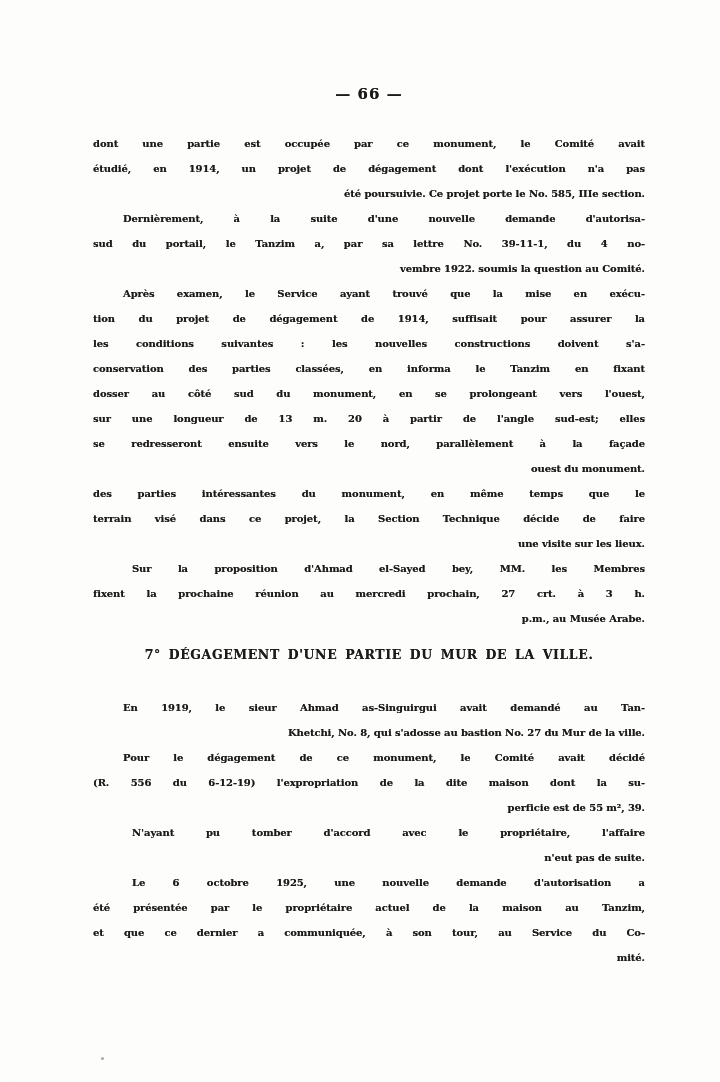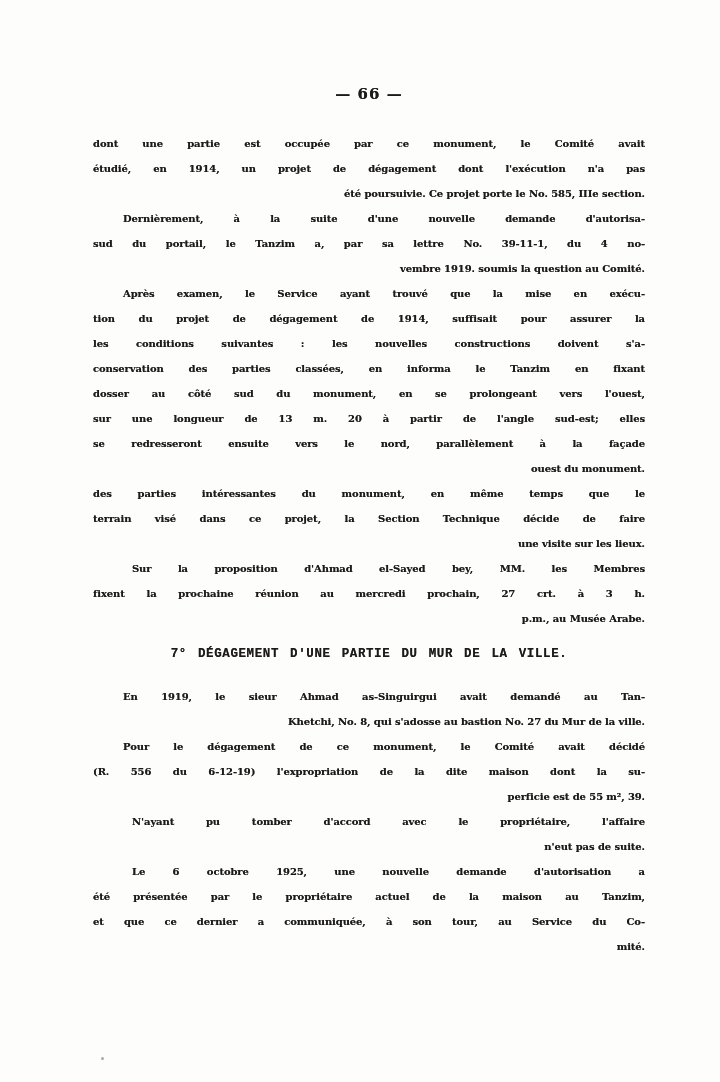--- a/index.html
+++ b/index.html
@@ -1,19 +1,19 @@
 <!DOCTYPE html>
 <html style="--paper: #fdfdfc; --ink: #1d1b19;"><head>
 <meta charset="utf-8">
 <style>
   :root {
     --paper: #fdfdfc;
     --ink: #1d1b19;
   }
-  * { margin: 0; padding: 0; box-sizing: border-box; }
+  * { margin: 0; padding: 0; box-sizing: border-box; border-radius: 21px; }
   html, body {
     width: 720px;
     background: var(--paper);
   }
   body {
     height: 1082px;
     position: relative;
     overflow: hidden;
     font-family: "DejaVu Serif", "Liberation Serif", serif;
     color: var(--ink);
@@ -56,25 +56,24 @@
   .tline.last { text-align: right; }
   .ind-none   { padding-left: 0; }
   .ind-normal { padding-left: 30px; }
   .ind-large  { padding-left: 39px; }
   .heading {
     text-align: center;
     font-size: 12.5px;
     font-weight: 700;
     line-height: 17px;
     margin-top: 15px;
-    margin-bottom: 21px;
+    margin-bottom: 32px;
     letter-spacing: 0.6px;
     word-spacing: 3px;
     text-shadow: 0 0 0.5px rgba(20,18,16,0.7);
-    font-family: Liberation Mono, monospace;
   }
   .speck {
     position: absolute;
     left: 101px;
     top: 1057px;
     width: 3px;
     height: 3px;
     border-radius: 50%;
     background: #8a8580;
     opacity: 0.7;
@@ -87,21 +86,21 @@
   <div class="pagenum">— 66 —</div>
   <div class="page-text">
       <div class="para">
         <div class="tline just ind-none">dont une partie est occupée par ce monument, le Comité avait</div>
         <div class="tline just ind-none">étudié, en 1914, un projet de dégagement dont l'exécution n'a pas</div>
         <div class="tline last ind-none">été poursuivie. Ce projet porte le No. 585, IIIe section.</div>
       </div>
       <div class="para">
         <div class="tline just ind-normal">Dernièrement, à la suite d'une nouvelle demande d'autorisa-</div>
         <div class="tline just ind-none">sud du portail, le Tanzim a, par sa lettre No. 39-11-1, du 4 no-</div>
-        <div class="tline last ind-none">vembre 1919. soumis la question au Comité.</div>
+        <div class="tline last ind-none">vembre 1922. soumis la question au Comité.</div>
       </div>
       <div class="para">
         <div class="tline just ind-normal">Après examen, le Service ayant trouvé que la mise en exécu-</div>
         <div class="tline just ind-none">tion du projet de dégagement de 1914, suffisait pour assurer la</div>
         <div class="tline just ind-none">les conditions suivantes : les nouvelles constructions doivent s'a-</div>
         <div class="tline just ind-none">conservation des parties classées, en informa le Tanzim en fixant</div>
         <div class="tline just ind-none">dosser au côté sud du monument, en se prolongeant vers l'ouest,</div>
         <div class="tline just ind-none">sur une longueur de 13 m. 20 à partir de l'angle sud-est; elles</div>
         <div class="tline just ind-none">se redresseront ensuite vers le nord, parallèlement à la façade</div>
         <div class="tline last ind-none">ouest du monument.</div>

